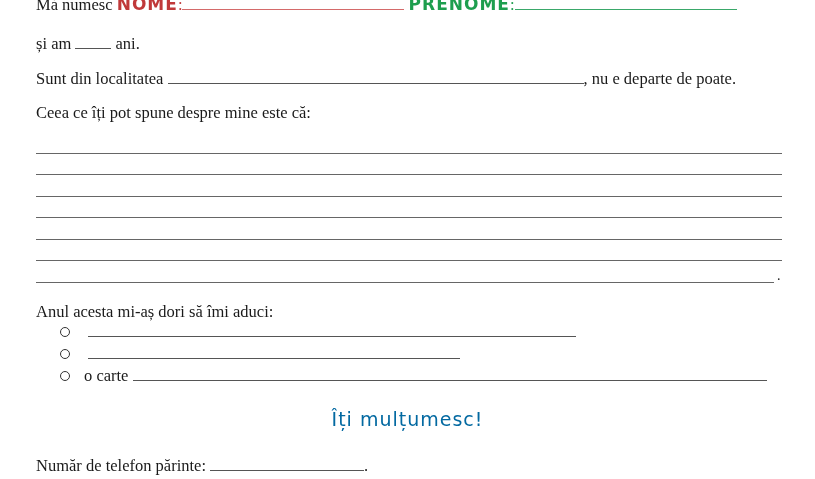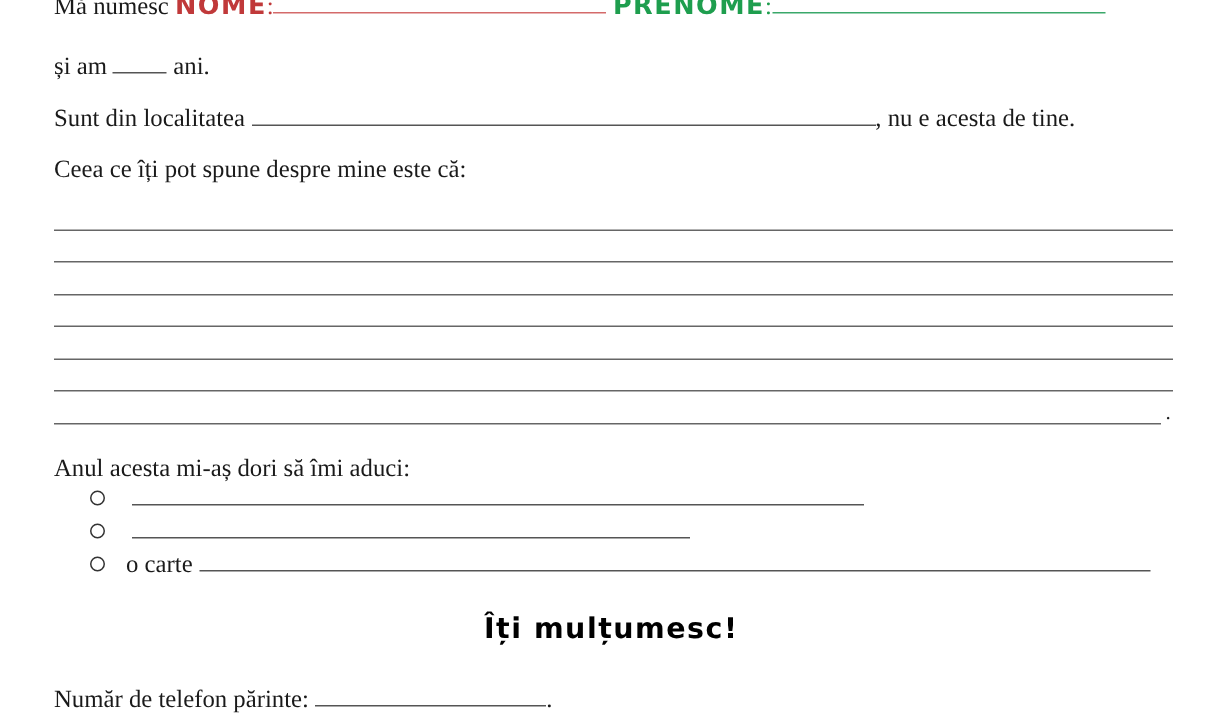--- a/index.html
+++ b/index.html
@@ -8,42 +8,42 @@
   .line { position:absolute; white-space:nowrap; line-height:20px; }
   .blank { display:inline-block; border-bottom:1.4px solid #555; height:14px; vertical-align:baseline; }
   .blank.red { border-bottom-color:#d46a6a; }
   .blank.green { border-bottom-color:#3aa86a; }
   .fancy { font-family:"DejaVu Sans", sans-serif; font-weight:900; letter-spacing:1px; font-size:17px; }
   .nume { color:#c0393a; }
   .prenume { color:#1e9e4e; }
   .rule { position:absolute; left:36px; height:0; border-bottom:1.4px solid #666; }
   .bullet { display:inline-block; width:10px; height:10px; border:1.2px solid #333; border-radius:50%;
             box-sizing:border-box; margin-right:14px; vertical-align:middle; position:relative; top:-1px; }
-  .thanks { position:absolute; left:0; right:0; top:408px; text-align:center; color:#000000;
-            font-family:"DejaVu Sans", sans-serif; font-weight:700; font-size:19px; letter-spacing:1px; }
+  .thanks { position:absolute; left:0; right:0; top:408px; text-align:center; color:#0369a1;
+            font-family:"DejaVu Sans", sans-serif; font-weight:400; font-size:19px; letter-spacing:1px; }
   .dot { position:absolute; left:777px; top:268px; font-size:14px; }
 </style>
 </head>
 <body>
 
 <div class="line" style="left:36px; top:-6px;">
   <span>Mă numesc</span>
   <span class="fancy nume">NOME</span><span class="nume">:</span><span class="blank red" style="width:222px;"></span>
   <span class="fancy prenume">PRENOME</span><span class="prenume">:</span><span class="blank green" style="width:222px;"></span>
 </div>
 
 <div class="line" style="left:36px; top:34px;text-align:right;">
   <span>și am</span>
   <span class="blank" style="width:36px;"></span>
   <span>ani.</span>
 </div>
 
 <div class="line" style="left:36px; top:69px;">
   <span>Sunt din localitatea</span>
-  <span class="blank" style="width:416px;"></span><span>, nu e acesta de tine.</span>
+  <span class="blank" style="width:416px;"></span><span>, nu e departe de poate.</span>
 </div>
 
 <div class="line" style="left:36px; top:103px;">Ceea ce îți pot spune despre mine este că:</div>
 
 <div class="rule" style="top:153px; width:746px;"></div>
 <div class="rule" style="top:174px; width:746px;"></div>
 <div class="rule" style="top:196px; width:746px;"></div>
 <div class="rule" style="top:217px; width:746px;"></div>
 <div class="rule" style="top:239px; width:746px;"></div>
 <div class="rule" style="top:260px; width:746px;"></div>

